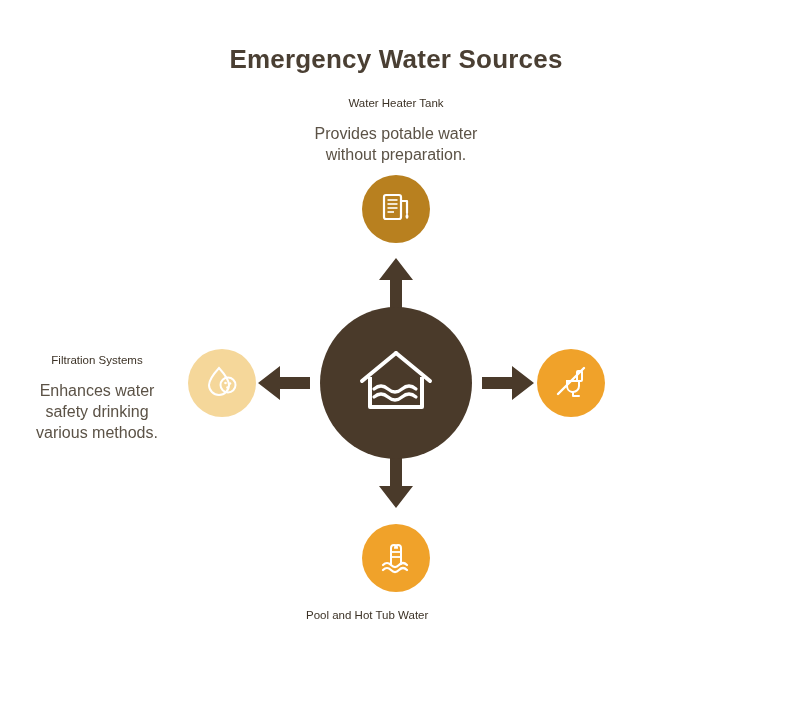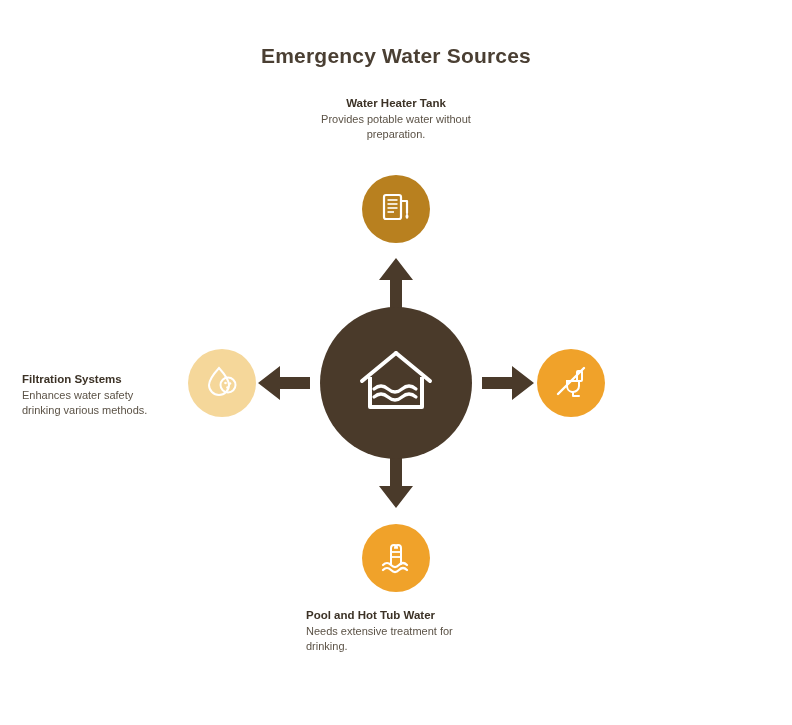--- a/index.html
+++ b/index.html
@@ -19,21 +19,21 @@
     position: relative;
     width: 792px;
     height: 725px;
   }
   #title {
     position: absolute;
     top: 44px;
     left: 0;
     width: 792px;
     text-align: center;
-    font-size: 21px;
+    font-size: 26px;
     font-weight: bold;
     color: #4a3f33;
     letter-spacing: 0.2px;
   }
 
   
   .hub {
     position: absolute;
     left: 320px;
     top: 307px;
@@ -77,42 +77,42 @@
     left: 188px; top: 349px; width: 68px; height: 68px;
     background: #f5d79a;
   }
 
   
   .label-block {
     position: absolute;
   }
   .label-title {
     font-size: 11.5px;
-    font-weight: bold;
+    font-weight: normal;
     color: #3c3226;
     line-height: 1.25;
   }
   .label-desc {
-    font-size: 11px;
+    font-size: 16px;
     font-weight: normal;
     color: #5b5246;
     line-height: 1.3;
-    margin-top: 2px;
+    margin-top: 14px;
   }
   .lb-top {
     left: 306px; top: 96px; width: 180px; text-align: center;
   }
   .lb-right {
     left: 618px; top: 362px; width: 150px; text-align: left;
   }
   .lb-bottom {
     left: 306px; top: 608px; width: 180px; 
   }
   .lb-left {
-    left: 22px; top: 372px; width: 150px; text-align: left;
+    left: 22px; top: 353px; width: 150px; text-align: center;
   }
 </style>
 </head>
 <body>
 
 <div id="canvas">
 
   <div id="title">Emergency Water Sources</div>
 
   <div class="arrow" style="left:379px; top:258px; width:34px; height:52px;">
@@ -187,21 +187,20 @@
         <path d="M23 26 V10 a3 3 0 0 0 -6 0" fill="none" stroke="#ffffff" stroke-width="2" stroke-linecap="round"></path>
         <line x1="13" y1="14" x2="23" y2="14" stroke="#ffffff" stroke-width="1.8"></line>
         <line x1="13" y1="19" x2="23" y2="19" stroke="#ffffff" stroke-width="1.8"></line>
         <path d="M5 27 q4 -4 8 0 t8 0 t8 0" fill="none" stroke="#ffffff" stroke-width="2.2" stroke-linecap="round"></path>
         <path d="M5 32 q4 -4 8 0 t8 0 t8 0" fill="none" stroke="#ffffff" stroke-width="2.2" stroke-linecap="round"></path>
       </svg>
     </span>
   </div>
   <div class="label-block lb-bottom">
     <div class="label-title">Pool and Hot Tub Water</div>
-    <div class="label-desc">Needs extensive treatment for drinking.</div>
   </div>
 
   <div class="node-circle n-left">
     <span>
       <svg width="36" height="36" viewBox="0 0 36 36">
         <path d="M15 5 C15 5 5 16 5 22 a10 10 0 0 0 20 0 C25 16 15 5 15 5 z" fill="none" stroke="#ffffff" stroke-width="2"></path>
         <circle cx="24" cy="22" r="7.5" fill="none" stroke="#ffffff" stroke-width="2"></circle>
         <circle cx="21.5" cy="20" r="1.3" fill="#ffffff"></circle>
         <circle cx="26" cy="20.5" r="1.3" fill="#ffffff"></circle>
         <circle cx="23.5" cy="24.5" r="1.3" fill="#ffffff"></circle>

